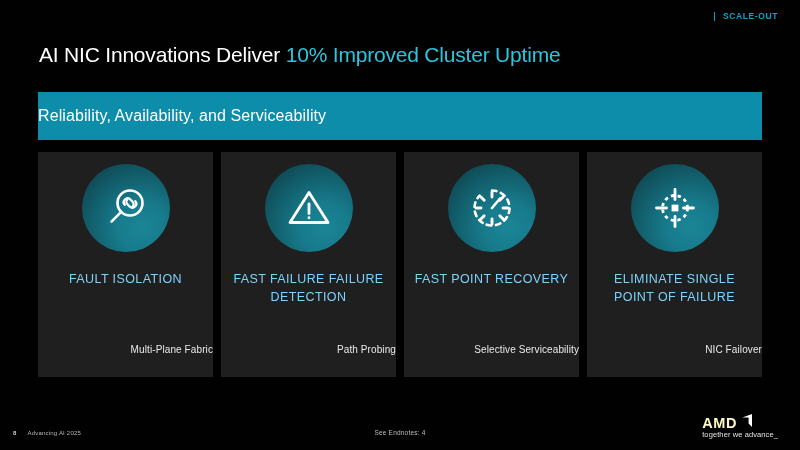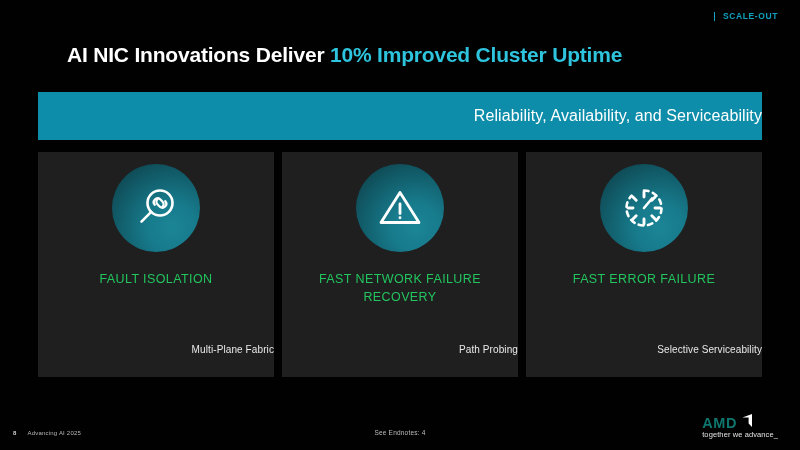--- a/index.html
+++ b/index.html
@@ -30,37 +30,36 @@
     width:1px; height:9px;
     background:#12a0bd;
     margin-right:2px;
   }
 
   
   .title {
     position:absolute;
     left:39px; top:43px;
     font-size:21px;
-    font-weight:700;
+    font-weight:400;
     letter-spacing:-0.2px;
     white-space:nowrap;
     color:#ffffff;
-    margin-left:28px;
   }
   .title .accent { color:#2ec4de; }
 
   
   .banner {
     position:absolute;
     left:38px; top:92px;
     width:724px; height:48px;
     background:#0d8da9;
     display:flex;
     align-items:center;
-    justify-content:flex-end;
+    justify-content:flex-start;
   }
   .banner-text {
     color:#ffffff;
     font-size:16px;
     font-weight:400;
     letter-spacing:0.1px;
   }
 
   
   .cards {
@@ -88,21 +87,21 @@
     align-items:center;
     justify-content:center;
     flex:0 0 auto;
   }
   .icon-circle svg { display:block; }
 
   .card-title {
     margin-top:18px;
     width:92%;
     text-align:center;
-    color:#22c55e;
+    color:#7dd3fc;
     font-size:12.5px;
     font-weight:400;
     letter-spacing:0.4px;
     line-height:1.45;
   }
   .card-sub {
     position:absolute;
     bottom:22px;
     left:0; right:0;
     text-align:right;
@@ -135,21 +134,21 @@
   .footer-logo {
     position:absolute;
     right:22px; bottom:12px;
     text-align:left;
     line-height:1;
   }
   .amd-wordmark {
     display:flex;
     align-items:flex-end;
     gap:2px;
-    color:#0f766e;
+    color:#fef9c3;
     font-size:14.5px;
     font-weight:700;
     letter-spacing:0.6px;
   }
   .amd-arrow { margin-bottom:1px; }
   .amd-tag {
     color:#e3e3e3;
     font-size:7.5px;
     font-weight:400;
     letter-spacing:0.1px;
@@ -190,21 +189,21 @@
     </div>
 
     <div class="card">
       <div class="icon-circle">
         <svg width="50" height="50" viewBox="0 0 50 50" fill="none" stroke="#ffffff" stroke-width="2.8" stroke-linecap="round" stroke-linejoin="round">
           <path d="M25 9.5 L44 39.5 L6 39.5 Z"></path>
           <line x1="25" y1="21" x2="25" y2="30.5"></line>
           <line x1="25" y1="34.6" x2="25" y2="34.8"></line>
         </svg>
       </div>
-      <div class="card-title">FAST NETWORK FAILURE RECOVERY</div>
+      <div class="card-title">FAST FAILURE FAILURE DETECTION</div>
       <div class="card-sub">Path Probing</div>
     </div>
 
     <div class="card">
       <div class="icon-circle">
         <svg width="50" height="50" viewBox="0 0 50 50" fill="none" stroke="#ffffff" stroke-width="2.6" stroke-linecap="round" stroke-linejoin="round">
           <g>
             <path d="M25 7.5 a17.5 17.5 0 1 1 -12.37 5.13" stroke-dasharray="4.6 4.6"></path>
           </g>
           <g stroke-width="2.9">
@@ -213,24 +212,38 @@
             <line x1="9.0" y1="25" x2="14.0" y2="25"></line>
             <line x1="36.0" y1="25" x2="41.0" y2="25"></line>
             <line x1="13.7" y1="13.7" x2="17.2" y2="17.2"></line>
             <line x1="32.8" y1="32.8" x2="36.3" y2="36.3"></line>
             <line x1="13.7" y1="36.3" x2="17.2" y2="32.8"></line>
             <line x1="32.8" y1="17.2" x2="36.3" y2="13.7"></line>
           </g>
           <line x1="25" y1="25" x2="33" y2="15.5" stroke-width="2.6"></line>
         </svg>
       </div>
-      <div class="card-title">FAST ERROR FAILURE</div>
+      <div class="card-title">FAST POINT RECOVERY</div>
       <div class="card-sub">Selective Serviceability</div>
     </div>
 
+    <div class="card">
+      <div class="icon-circle">
+        <svg width="50" height="50" viewBox="0 0 50 50" fill="none" stroke="#ffffff" stroke-width="2.8" stroke-linecap="butt">
+          <circle cx="25" cy="25" r="12.5" stroke-dasharray="3.4 3.4"></circle>
+          <rect x="21.6" y="21.6" width="6.8" height="6.8" fill="#ffffff" stroke="none"></rect>
+          <line x1="25" y1="6.5" x2="25" y2="16.5" stroke-linecap="round"></line>
+          <line x1="25" y1="33.5" x2="25" y2="43.5" stroke-linecap="round"></line>
+          <line x1="6.5" y1="25" x2="16.5" y2="25" stroke-linecap="round"></line>
+          <line x1="33.5" y1="25" x2="43.5" y2="25" stroke-linecap="round"></line>
+        </svg>
+      </div>
+      <div class="card-title">ELIMINATE SINGLE POINT OF FAILURE</div>
+      <div class="card-sub">NIC Failover</div>
+    </div>
 
   </div>
 
   <div class="footer-left">
     <span class="pagenum">8</span>
     <span>Advancing AI 2025</span>
   </div>
 
   <div class="footer-center">See Endnotes: 4</div>
 

